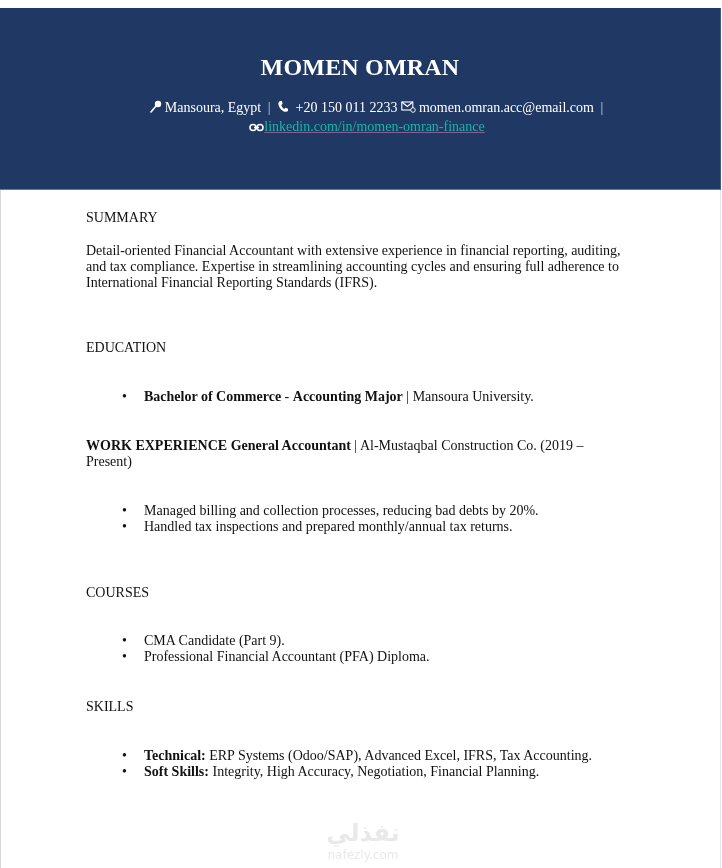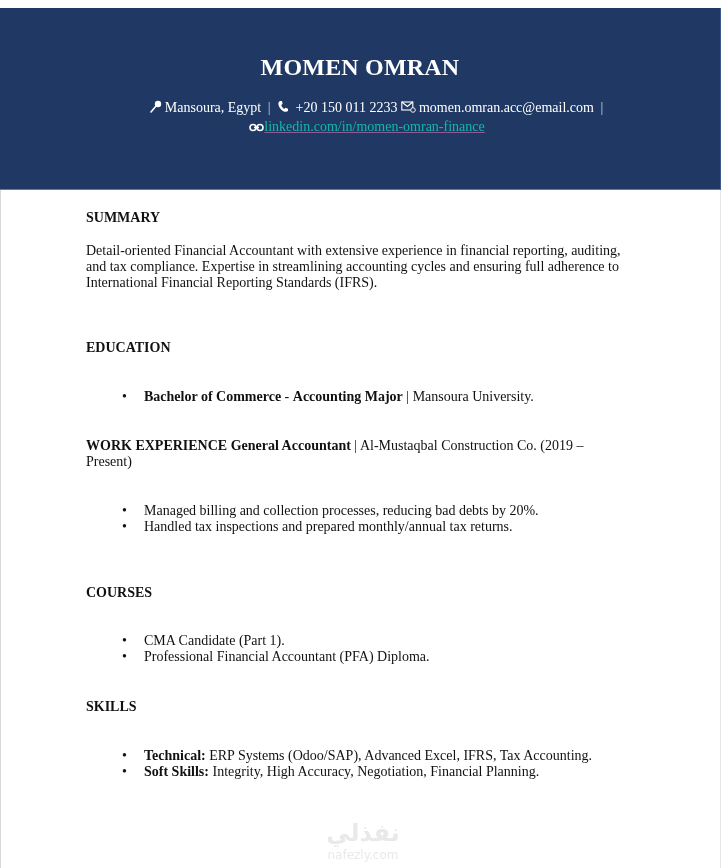--- a/index.html
+++ b/index.html
@@ -43,21 +43,21 @@
     .sep { color: #c8d0e0; padding: 0 3px; }
     .icon { display: inline-block; vertical-align: -1px; margin-right: 3px; }
     .link {
       color: #14b8a6; text-decoration: underline; text-decoration-color: #8f5a9a;
     }
     .content {
       position: absolute; left: 86px; top: 0; width: 560px;
       font-size: 14px; line-height: 16px;
     }
     .section-title {
-      position: absolute; left: 0; font-weight: bold; font-size: 14px;
+      position: absolute; left: 0; font-weight: normal; font-size: 14px;
       white-space: nowrap;
     }
     .para { position: absolute; left: 0; width: 560px; }
     ul.bullets {
       position: absolute; left: 0; margin: 16px; padding: 0; list-style: none;
       width: 560px;
     }
     ul.bullets li {
       position: relative; padding-left: 42px; height: 16px; white-space: nowrap;
     }
@@ -139,21 +139,21 @@
     </div>
     <div>Present)</div>
   </div>
   <ul class="bullets" style="top:487px;">
     <li>Managed billing and collection processes, reducing bad debts by 20%.</li>
     <li>Handled tax inspections and prepared monthly/annual tax returns.</li>
   </ul>
 
   <div class="section-title" style="top:585px;">COURSES</div>
   <ul class="bullets" style="top:617px;">
-    <li>CMA Candidate (Part 1).</li>
+    <li>CMA Candidate (Part 9).</li>
     <li>Professional Financial Accountant (PFA) Diploma.</li>
   </ul>
 
   <div class="section-title" style="top:699px;">SKILLS</div>
   <ul class="bullets" style="top:732px;">
     <li>
       <b>Technical:</b><span> ERP Systems (Odoo/SAP), Advanced Excel, IFRS, Tax Accounting.</span>
     </li>
     <li>
       <b>Soft Skills:</b><span> Integrity, High Accuracy, Negotiation, Financial Planning.</span>

